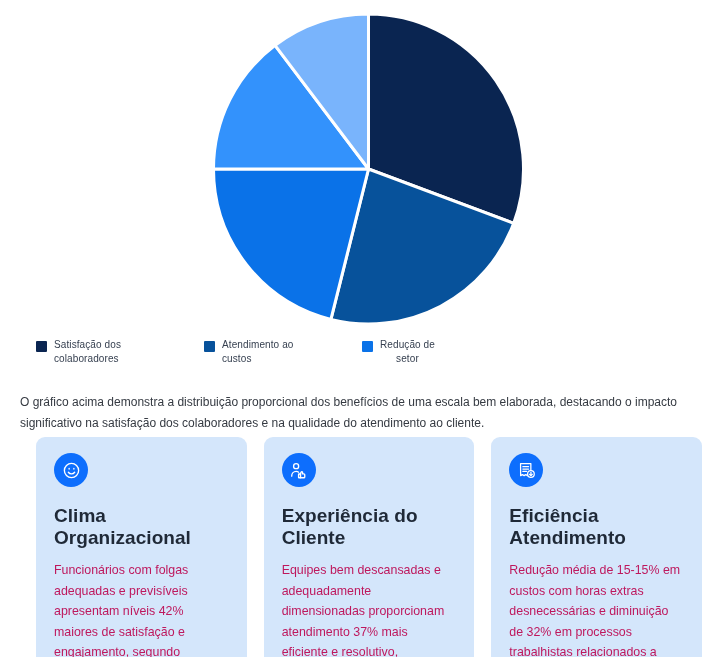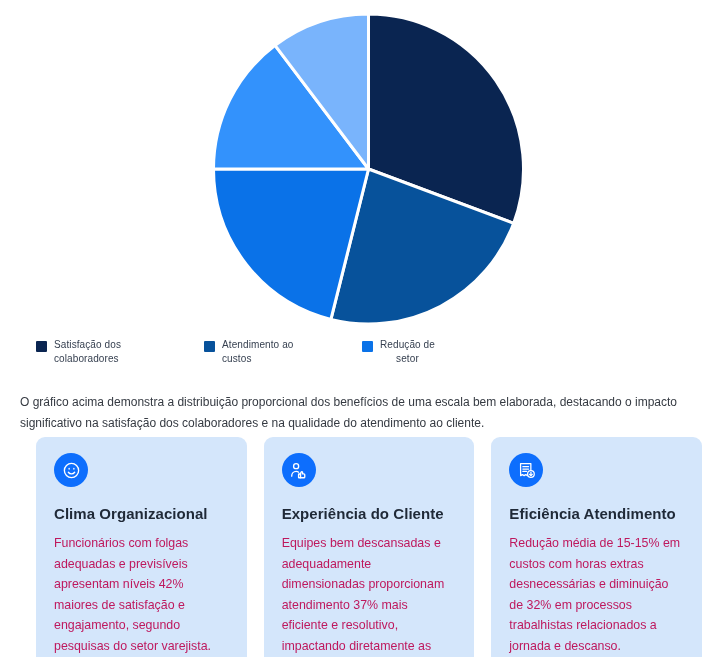--- a/index.html
+++ b/index.html
@@ -105,21 +105,21 @@
     height: 34px;
     border-radius: 50%;
     background: #0d6efd;
     display: flex;
     align-items: center;
     justify-content: center;
     margin-bottom: 18px;
   }
   .card-icon svg { display: block; }
   .card-title {
-    font-size: 15px;
+    font-size: 19px;
     font-weight: bold;
     color: #1f2937;
     margin-bottom: 11px;
     letter-spacing: 0.05px;
   }
   .card-body {
     font-size: 12.4px;
     line-height: 20.5px;
     color: #be185d;
   }

